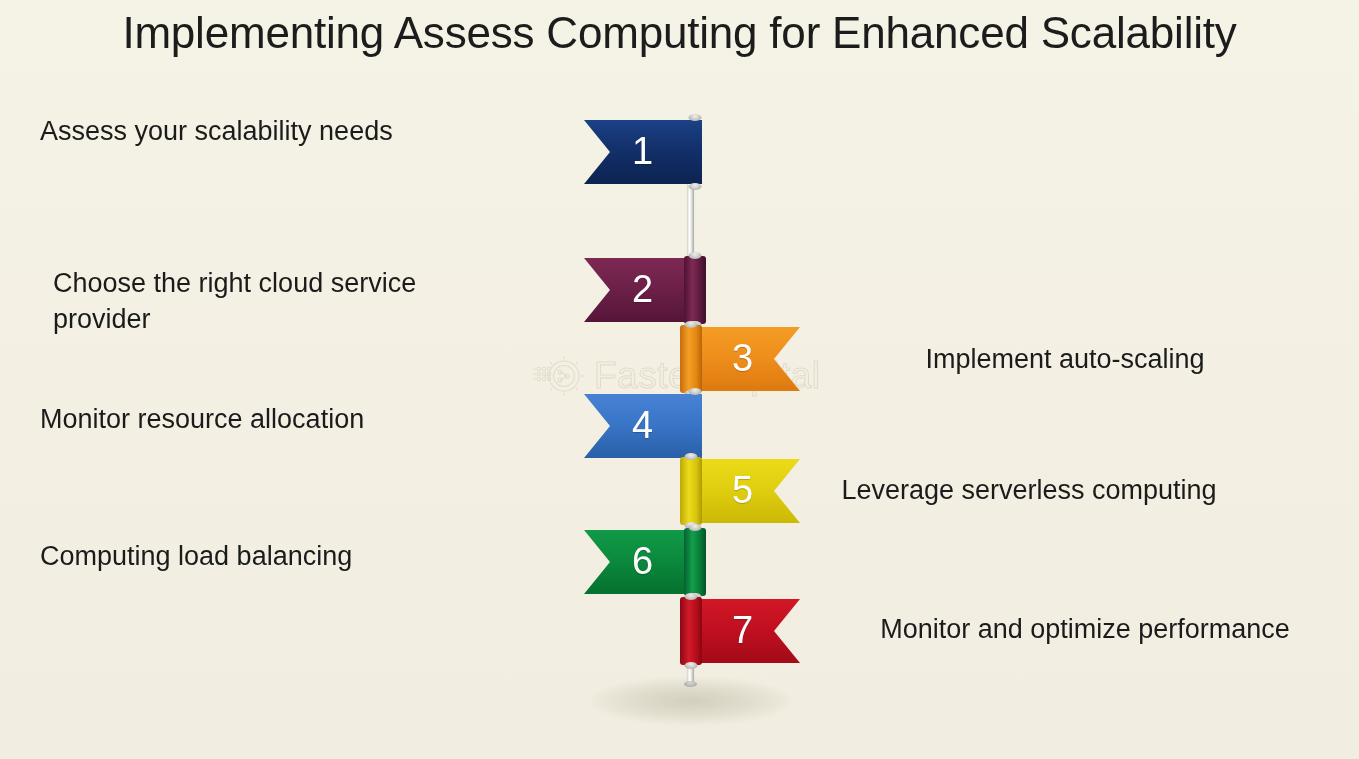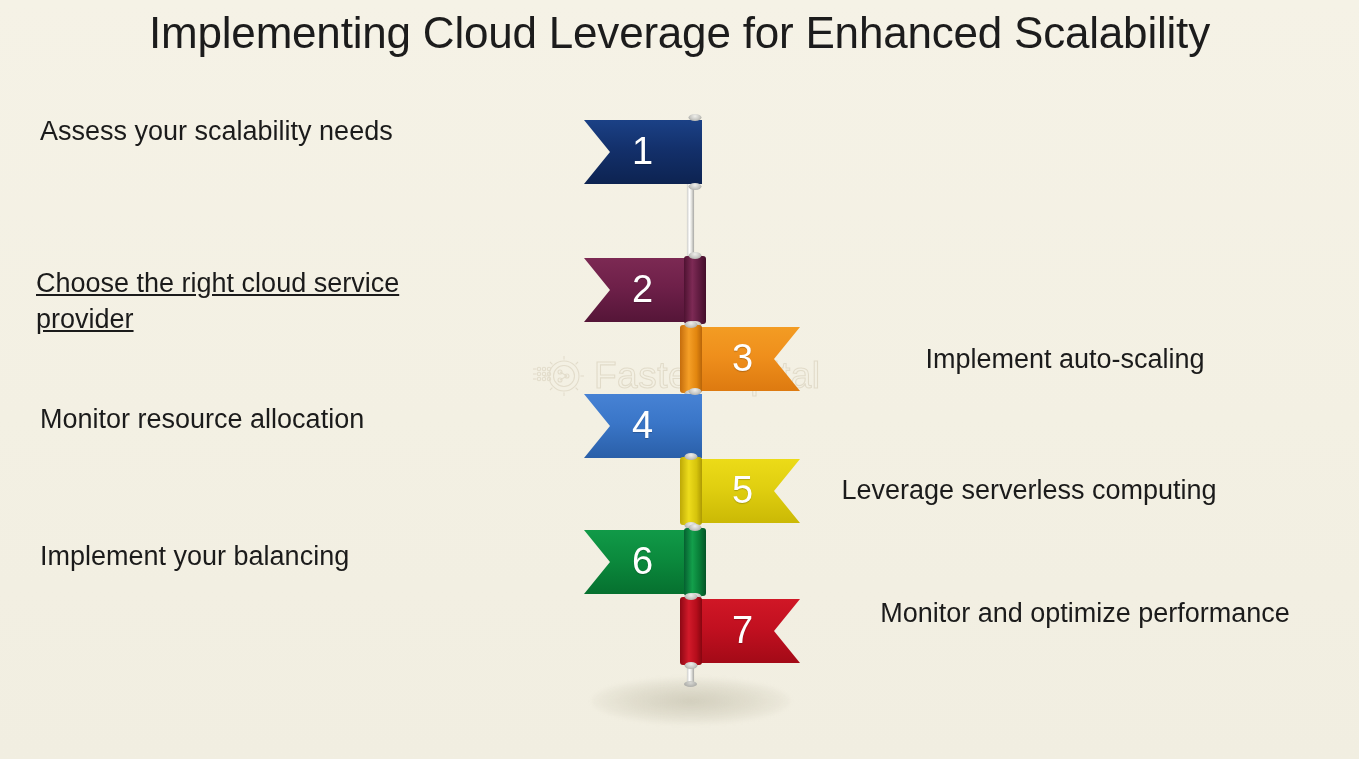--- a/index.html
+++ b/index.html
@@ -145,21 +145,21 @@
     white-space: pre-line;
   }
   .step-label.left  { text-align: left; }
   .step-label.right { text-align: center; }
 </style>
 </head>
 <body>
 
 <div id="stage">
 
-  <div id="title">Implementing Cloud Leverage for Enhanced Scalability</div>
+  <div id="title">Implementing Assess Computing for Enhanced Scalability</div>
 
   <div id="ground-shadow"></div>
   <div id="pole"></div>
   <div id="pole-tip"></div>
 
   <div id="watermark">
     <svg width="58" height="44" viewBox="0 0 58 44">
       <g fill="none" stroke="#bdb094" stroke-width="1.1">
         <circle cx="34" cy="22" r="15"></circle>
         <circle cx="34" cy="22" r="10.5"></circle>
@@ -230,21 +230,21 @@
         </defs>
         <path d="M0,2 L118,2 L118,66 L0,66 L26,34 Z" fill="url(#g2)"></path>
       </svg>
     </div>
     <div class="roll" style="left:100px; background:linear-gradient(90deg,#4e1231 0%,#7d2a55 38%,#5d1a3e 72%,#430e2a 100%);">
       <div class="cap top"></div>
       <div class="cap bot"></div>
     </div>
     <div class="num" style="left:48px;">2</div>
   </div>
-  <div class="step-label left" style="left:36px; top:266px; width:470px;text-decoration:underline;">Choose the right cloud service
+  <div class="step-label left" style="left:53px; top:266px; width:470px;">Choose the right cloud service
 provider</div>
 
   <div class="flag" style="left:680px; top:325px; width:120px;">
     <div class="banner" style="left:2px;">
       <svg viewBox="0 0 118 68" preserveAspectRatio="none">
         <defs>
           <linearGradient id="g3" x1="0" y1="0" x2="0" y2="1">
             <stop offset="0%" stop-color="#f39c23"></stop>
               <stop offset="45%" stop-color="#ef8f1c"></stop>
               <stop offset="100%" stop-color="#dd7a10"></stop>
@@ -315,36 +315,36 @@
         </defs>
         <path d="M0,2 L118,2 L118,66 L0,66 L26,34 Z" fill="url(#g6)"></path>
       </svg>
     </div>
     <div class="roll" style="left:100px; background:linear-gradient(90deg,#056030 0%,#139f4b 38%,#087c37 72%,#045427 100%);">
       <div class="cap top"></div>
       <div class="cap bot"></div>
     </div>
     <div class="num" style="left:48px;">6</div>
   </div>
-  <div class="step-label left" style="left:40px; top:539px; width:480px;">Implement your balancing</div>
+  <div class="step-label left" style="left:40px; top:539px; width:480px;">Computing load balancing</div>
 
   <div class="flag" style="left:680px; top:597px; width:120px;">
     <div class="banner" style="left:2px;">
       <svg viewBox="0 0 118 68" preserveAspectRatio="none">
         <defs>
           <linearGradient id="g7" x1="0" y1="0" x2="0" y2="1">
             <stop offset="0%" stop-color="#d01726"></stop>
               <stop offset="45%" stop-color="#c21020"></stop>
               <stop offset="100%" stop-color="#a30a17"></stop>
           </linearGradient>
         </defs>
         <path d="M118,2 L0,2 L0,66 L118,66 L92,34 Z" fill="url(#g7)"></path>
       </svg>
     </div>
     <div class="roll" style="left:0px; background:linear-gradient(90deg,#8d0814 0%,#d21a2a 40%,#b50d1b 75%,#860610 100%);">
       <div class="cap top"></div>
       <div class="cap bot"></div>
     </div>
     <div class="num" style="left:52px;">7</div>
   </div>
-  <div class="step-label right" style="left:815px; top:596px; width:540px;">Monitor and optimize performance</div>
+  <div class="step-label right" style="left:815px; top:612px; width:540px;">Monitor and optimize performance</div>
 
 </div>
 
 </body></html>

